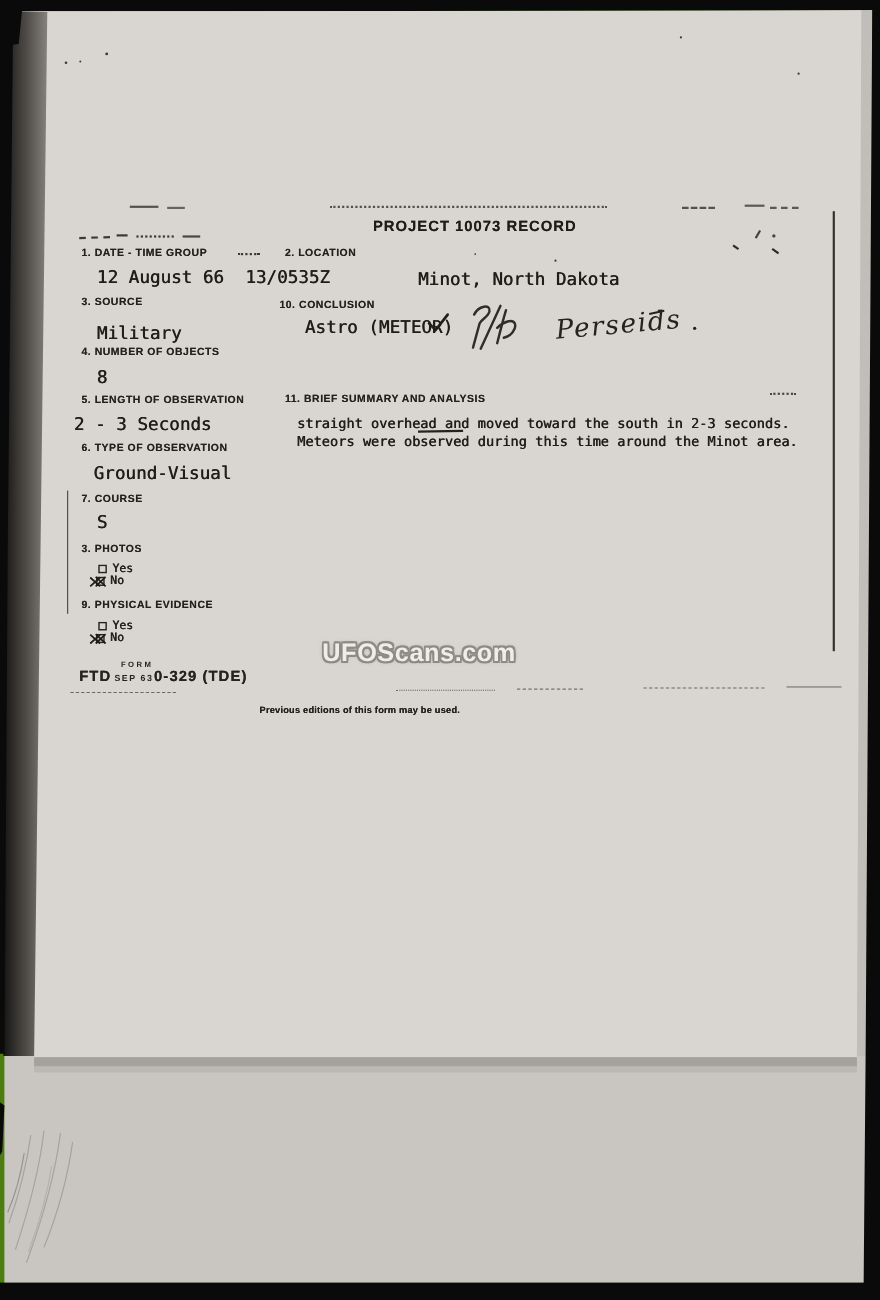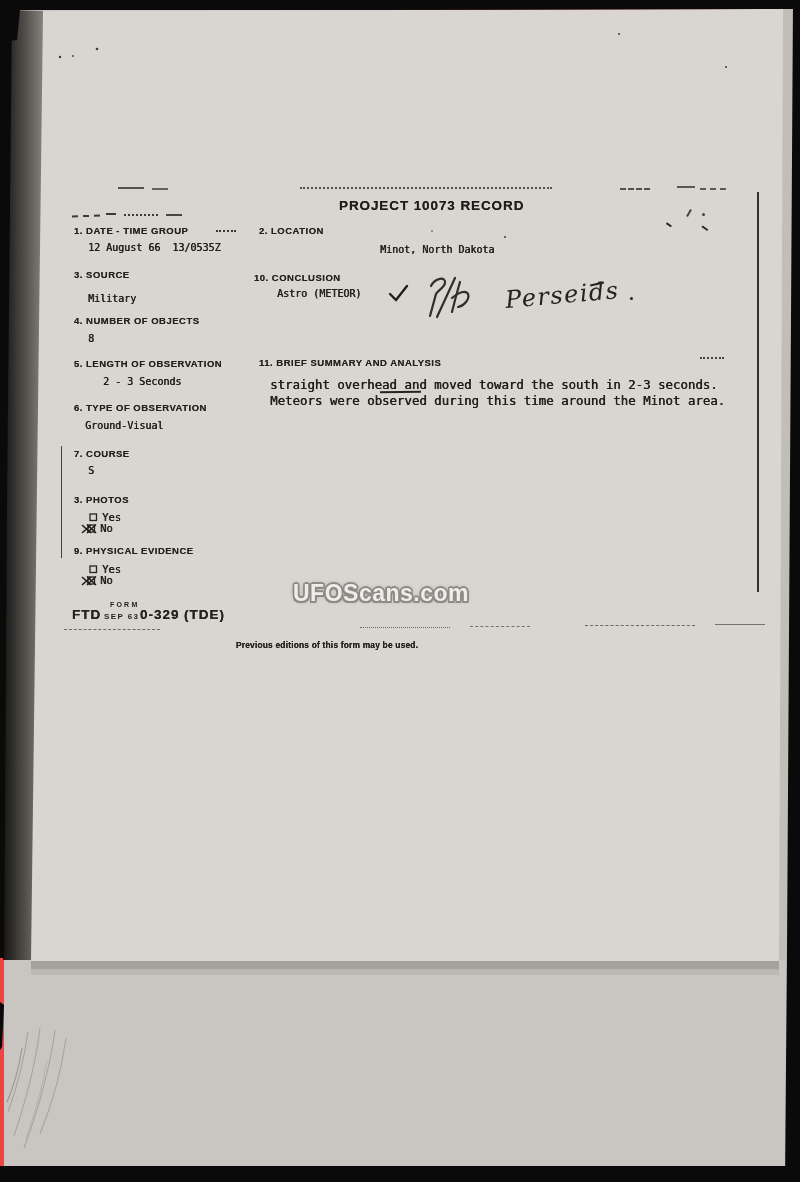--- a/index.html
+++ b/index.html
@@ -1,26 +1,26 @@
 <!DOCTYPE html>
 <html><head>
 <meta charset="utf-8">
 <style>
   html,body{margin:0;padding:0;background:#0b0b0b;}
-  #screen{position:relative;width:800px;height:1182px;overflow:hidden;background:#ef4444;
+  #screen{position:relative;width:800px;height:1182px;overflow:hidden;background:#4d7c0f;
           font-family:"Liberation Sans",sans-serif;}
   #screen *{box-sizing:border-box;}
   svg.layer{position:absolute;left:0;top:0;pointer-events:none;}
   
   .ln{position:absolute;background:#1c1a17;opacity:.93;}
   
   .lbl{position:absolute;font-family:"Liberation Sans",sans-serif;font-weight:bold;font-size:9.5px;
        letter-spacing:.5px;color:#23211e;white-space:nowrap;text-shadow:0 0 .4px rgba(35,33,30,.7);z-index:10;}
   
-  .tw{position:absolute;font-family:"DejaVu Sans Mono",monospace;font-size:10px;color:#201d1a;
+  .tw{position:absolute;font-family:"DejaVu Sans Mono",monospace;font-size:16px;color:#201d1a;
       white-space:pre;text-shadow:.45px 0 0 currentColor;z-index:10;}
   .tw-sm{font-family:"DejaVu Sans Mono",monospace;font-size:10.5px;color:#201d1a;white-space:pre;
       text-shadow:.4px 0 0 currentColor;}
   .optrow{position:absolute;display:flex;align-items:center;gap:4px;z-index:10;}
   .title{position:absolute;font-family:"Liberation Sans",sans-serif;font-weight:bold;font-size:13.5px;
       letter-spacing:.9px;color:#1e1c19;text-shadow:0 0 .5px rgba(30,28,25,.8);z-index:10;white-space:nowrap;}
   .summary-lines{position:absolute;z-index:10;}
   .summary-lines div{font-family:"DejaVu Sans Mono",monospace;font-size:12.4px;line-height:15.6px;
       color:#201d1a;white-space:pre;text-shadow:.45px 0 0 currentColor;}
   .hand-note{position:absolute;font-family:"DejaVu Serif",serif;font-style:italic;font-size:24px;
@@ -123,21 +123,21 @@
   <div class="lbl" style="left:74px;top:225px">1. DATE - TIME GROUP</div>
   <div class="tw" style="left:88px;top:242px">12 August 66  13/0535Z</div>
 
   <div class="lbl" style="left:74px;top:269px">3. SOURCE</div>
   <div class="tw" style="left:88px;top:293px">Military</div>
 
   <div class="lbl" style="left:74px;top:315px">4. NUMBER OF OBJECTS</div>
   <div class="tw" style="left:88px;top:333px">8</div>
 
   <div class="lbl" style="left:74px;top:358px">5. LENGTH OF OBSERVATION</div>
-  <div class="tw" style="left:103px;top:376px">2 - 3 Seconds</div>
+  <div class="tw" style="left:67px;top:376px">2 - 3 Seconds</div>
 
   <div class="lbl" style="left:74px;top:402px">6. TYPE OF OBSERVATION</div>
   <div class="tw" style="left:85px;top:420px">Ground-Visual</div>
 
   <div class="lbl" style="left:74px;top:448px">7. COURSE</div>
   <div class="tw" style="left:88px;top:465px">S</div>
 
   <div class="lbl" style="left:74px;top:494px">3. PHOTOS</div>
   <div class="optrow" style="left:89px;top:511px">
     <svg width="9" height="9">

